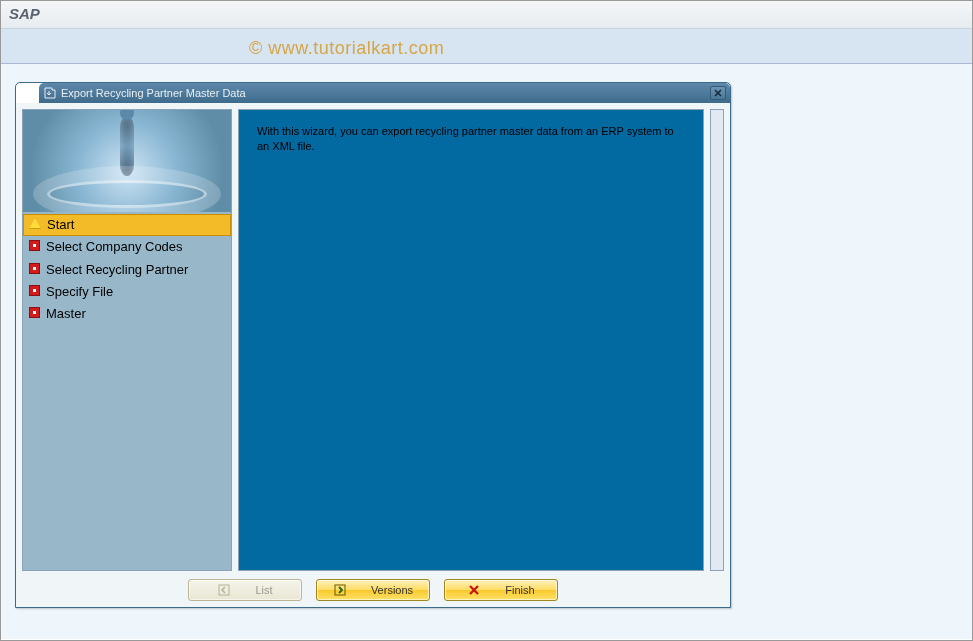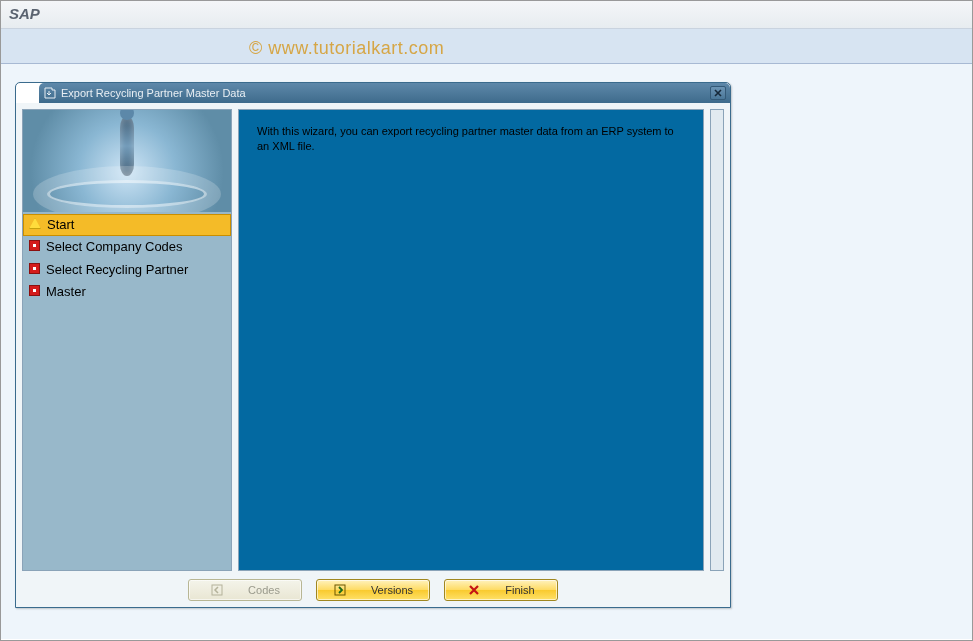--- a/index.html
+++ b/index.html
@@ -242,41 +242,45 @@
           <div class="step">
             <span class="step-icon pending"></span>
             <span>Select Company Codes</span>
           </div>
           <div class="step">
             <span class="step-icon pending"></span>
             <span>Select Recycling Partner</span>
           </div>
           <div class="step">
             <span class="step-icon pending"></span>
+            <span>Specify File</span>
+          </div>
+          <div class="step">
+            <span class="step-icon pending"></span>
             <span>Master</span>
           </div>
         </div>
       </div>
 
       <div class="right-pane">
         <div>With this wizard, you can export recycling partner master data from an ERP system to an XML file.</div>
       </div>
 
       <div class="scrollgutter"></div>
     </div>
 
     <div class="button-row">
       <div class="sap-btn disabled">
         <span class="btn-ico ico-left">
           <svg width="12" height="12" viewBox="0 0 12 12">
               <rect x="1" y="1" width="10" height="10" fill="none" stroke="#b4b29a"></rect>
               <path d="M7 3L4 6l3 3" fill="none" stroke="#b4b29a" stroke-width="1.5"></path>
             </svg>
         </span>
-        <span class="btn-lbl">Codes</span>
+        <span class="btn-lbl">List</span>
       </div>
       <div class="sap-btn">
         <span class="btn-ico ico-right">
           <svg width="12" height="12" viewBox="0 0 12 12">
               <rect x="1" y="1" width="10" height="10" fill="none" stroke="#6a5600"></rect>
               <path d="M5 3l3 3-3 3" fill="none" stroke="#1a6b1a" stroke-width="1.8"></path>
             </svg>
         </span>
         <span class="btn-lbl">Versions</span>
       </div>

